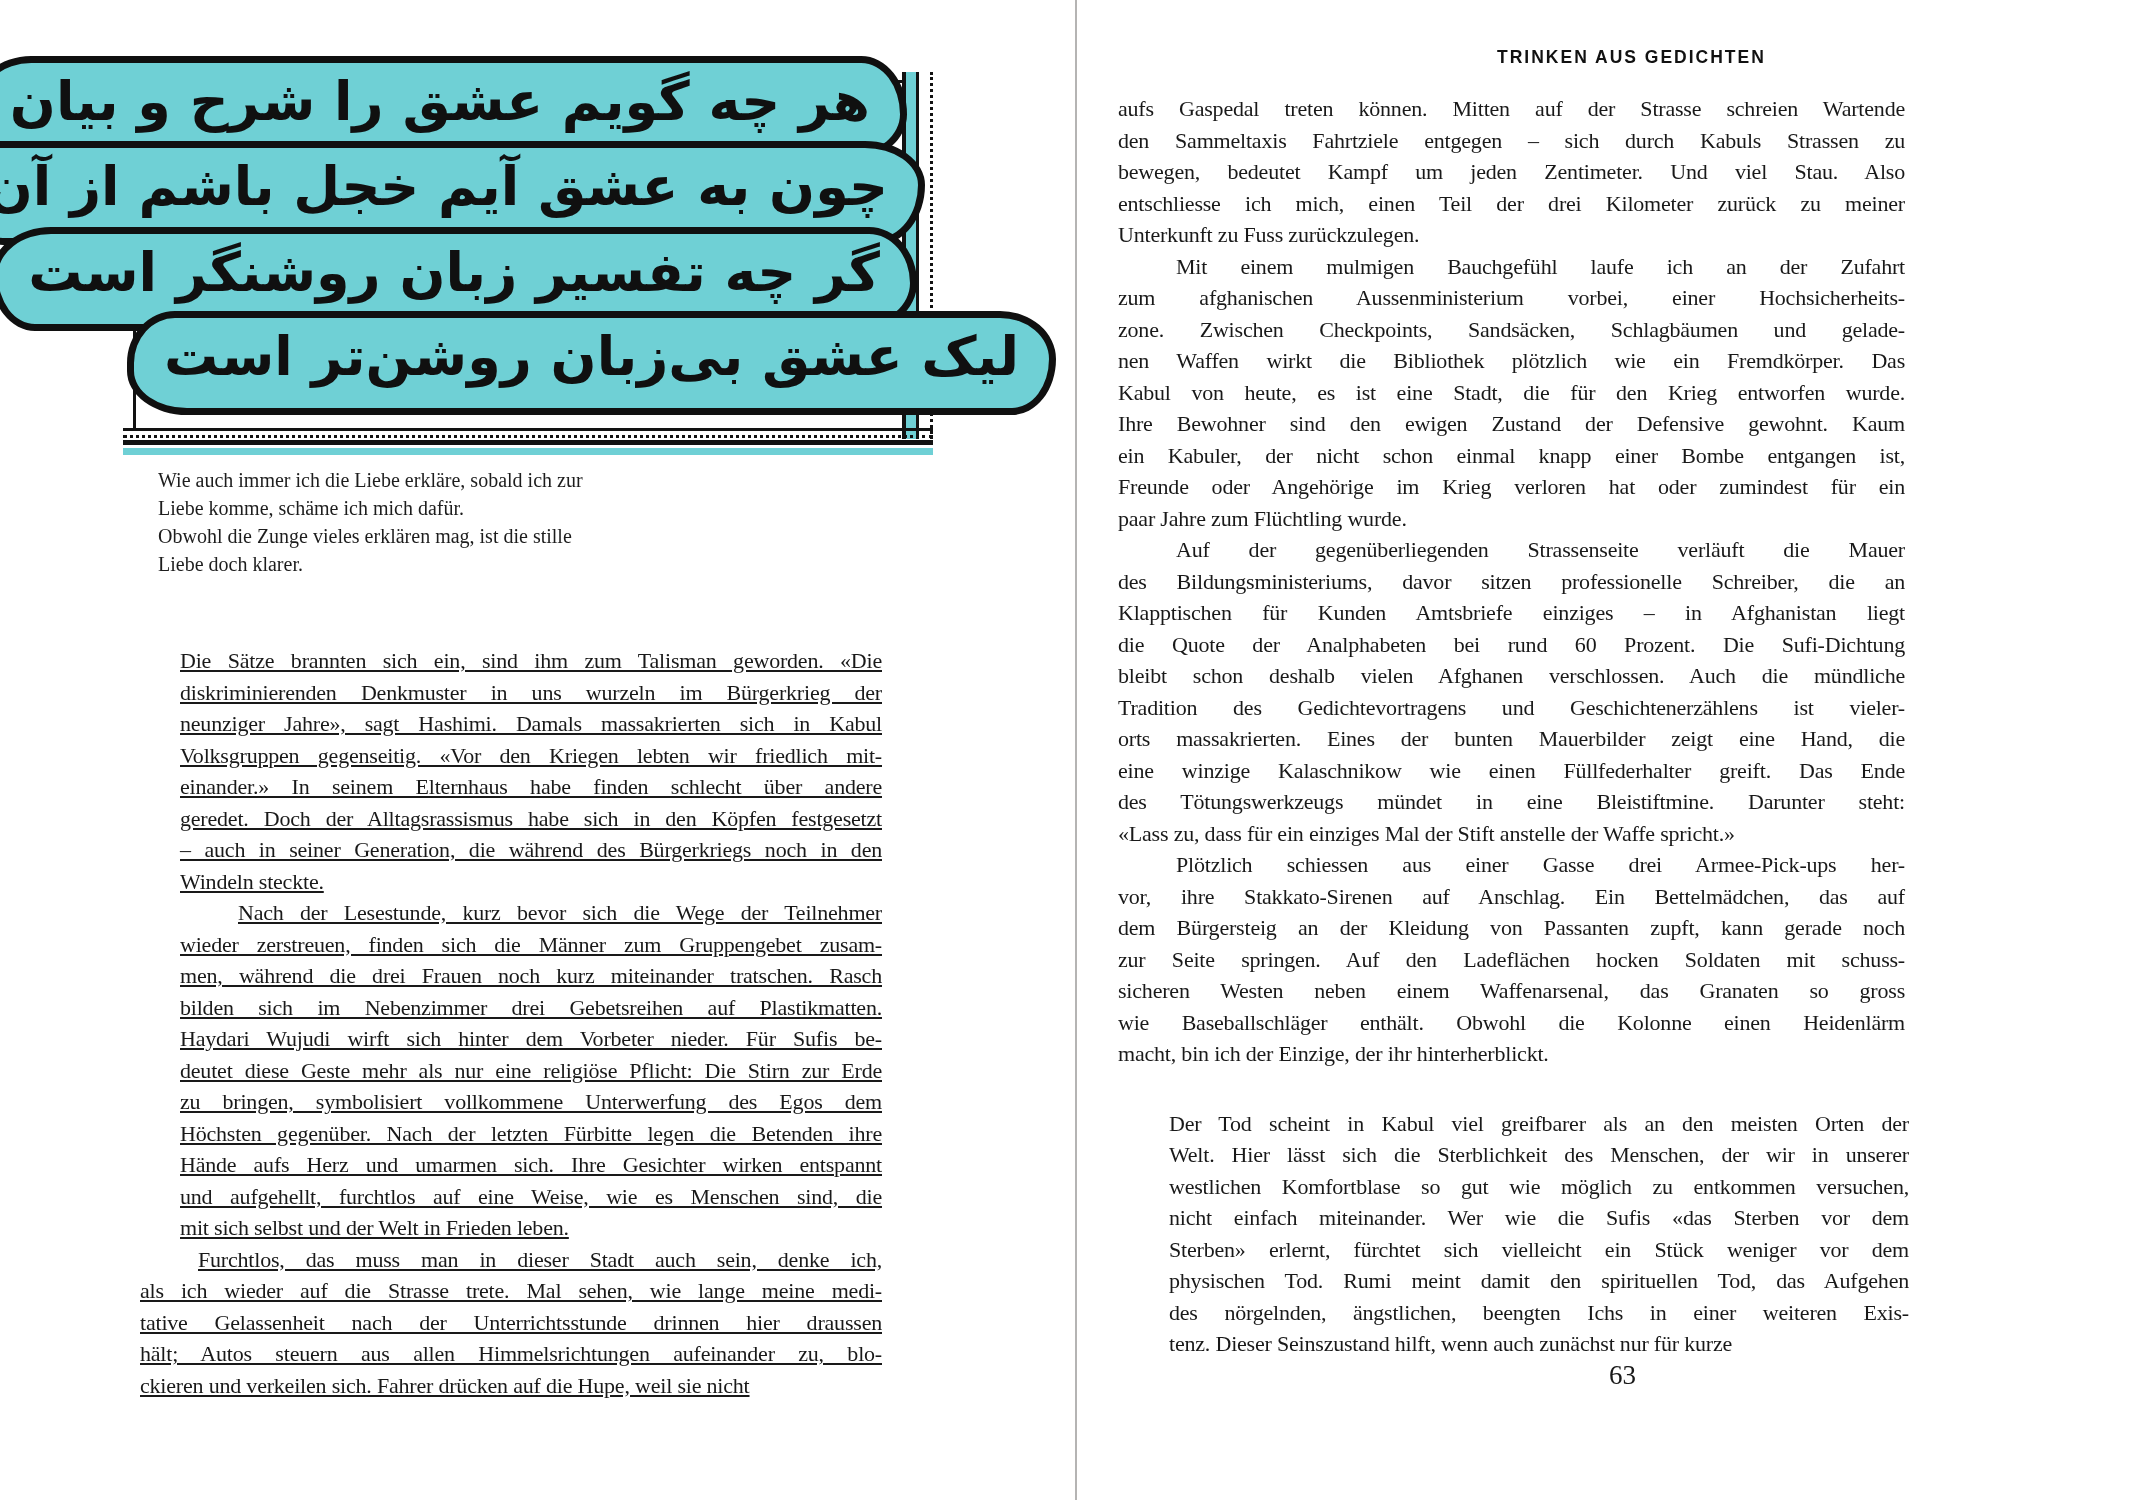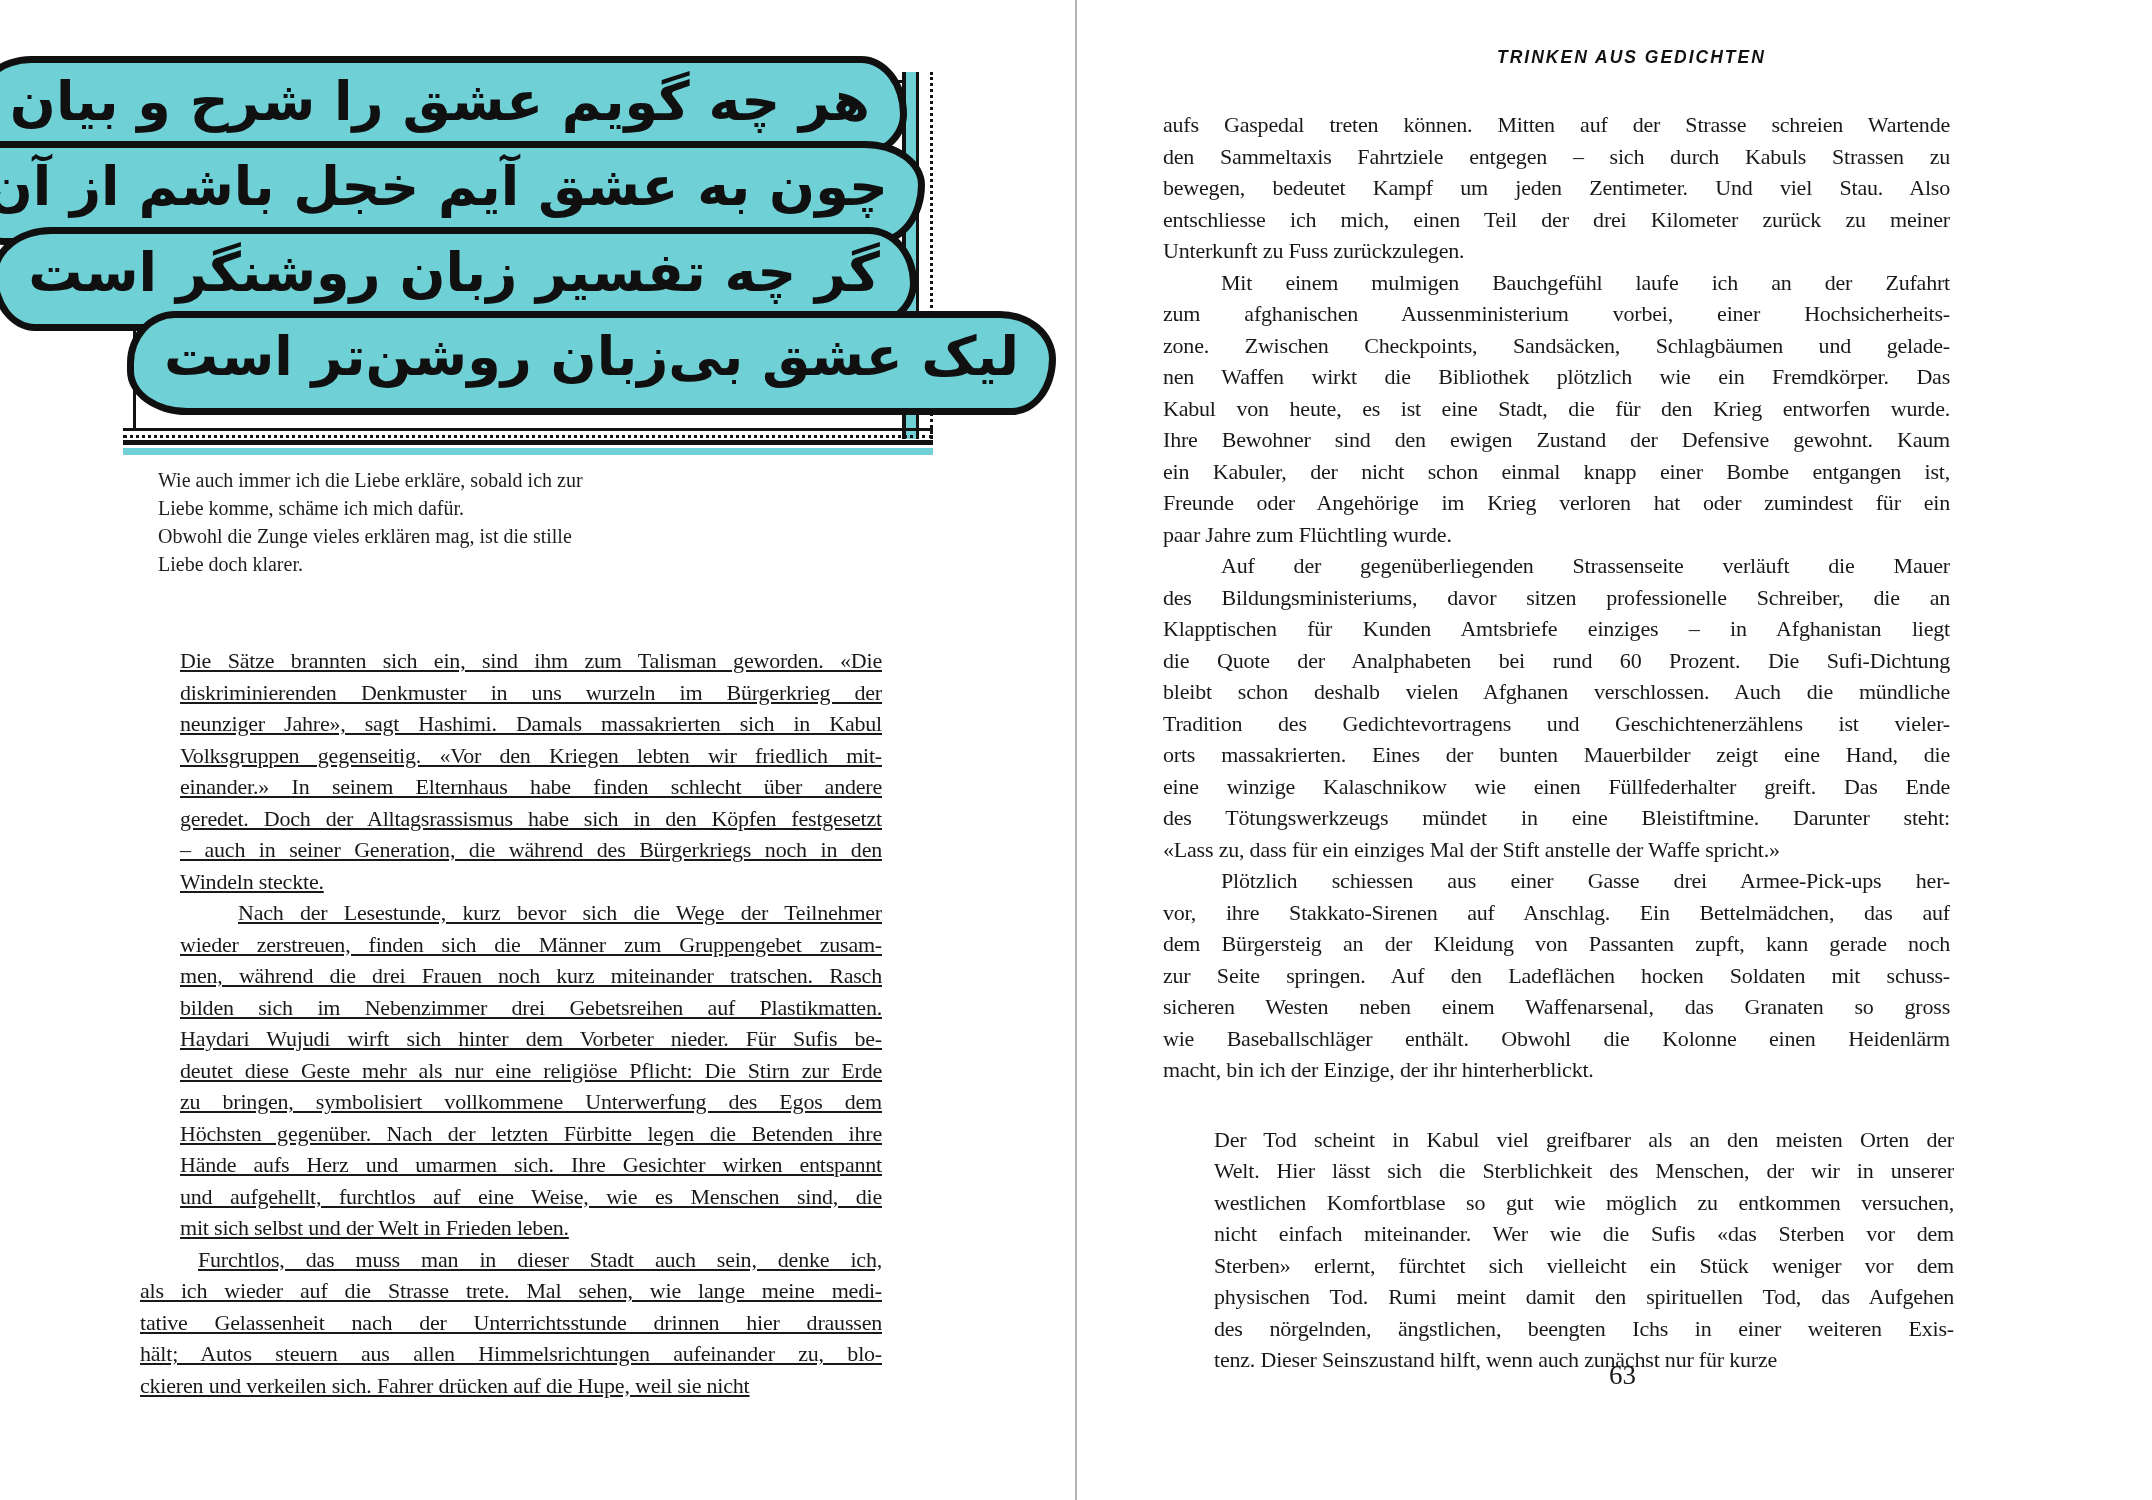--- a/index.html
+++ b/index.html
@@ -40,31 +40,31 @@
   .cloud-1{top:14px;right:26px;z-index:2;border-radius:70px 55px 65px 75px / 60px 70px 55px 65px;}
   .cloud-2{top:99px;right:8px;z-index:3;border-radius:55px 75px 60px 70px / 70px 55px 75px 60px;}
   .cloud-3{top:185px;right:16px;z-index:4;border-radius:75px 60px 70px 55px / 60px 70px 60px 70px;}
   .cloud-4{top:269px;left:-6px;z-index:5;border-radius:60px 70px 55px 75px / 65px 60px 70px 55px;}
   
   .caption{position:absolute;left:158px;top:466px;width:560px;
     font-size:20px;line-height:28px;color:#1d1d1d;}
   
   .body-block{position:absolute;font-size:22px;line-height:31.5px;letter-spacing:-0.2px;}
   #left-body{left:140px;top:645px;width:742px;text-decoration:underline;}
-  #right-body{left:1163px;top:93px;width:787px;margin-top:16px;}
+  #right-body{left:1118px;top:93px;width:787px;}
   .shifted-block{margin-left:40px;}
   .rp-shifted{margin-left:51px;width:740px;}
   .para{margin:0;}
   .line{text-align:justify;text-align-last:justify;}
   .line.last{text-align-last:left;}
   .para.indent-first .line:first-child{text-indent:58px;}
   .section-gap{height:38px;}
   
   .running-header{position:absolute;left:1497px;top:47px;
-    font-family:"Liberation Sans", sans-serif;font-weight:bold;font-style:italic;
+    font-family:"Liberation Sans", sans-serif;font-weight:bold;
     font-size:17.5px;letter-spacing:2px;color:#111;white-space:nowrap;}
   .page-number{position:absolute;left:1576px;top:1360px;width:60px;text-align:right;
     font-size:27px;color:#191919;}
 </style>
 </head>
 <body>
 
 <div class="gutter-line"></div>
 
 <div>

